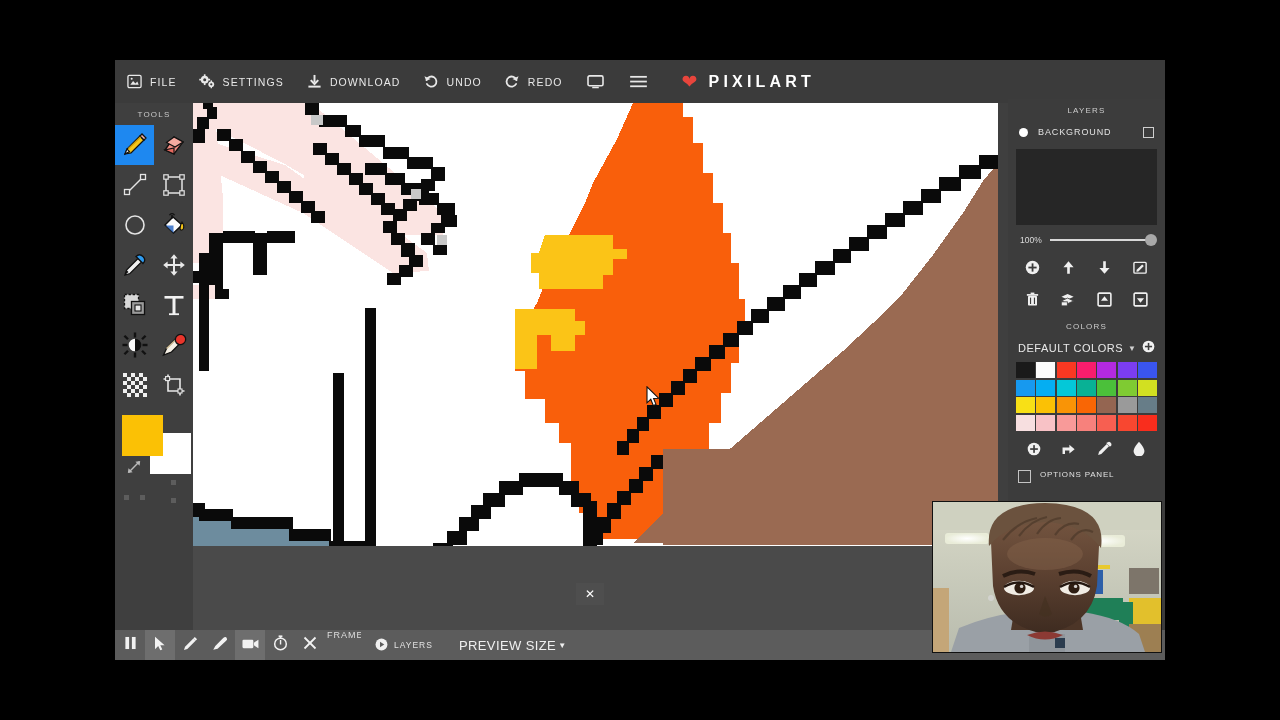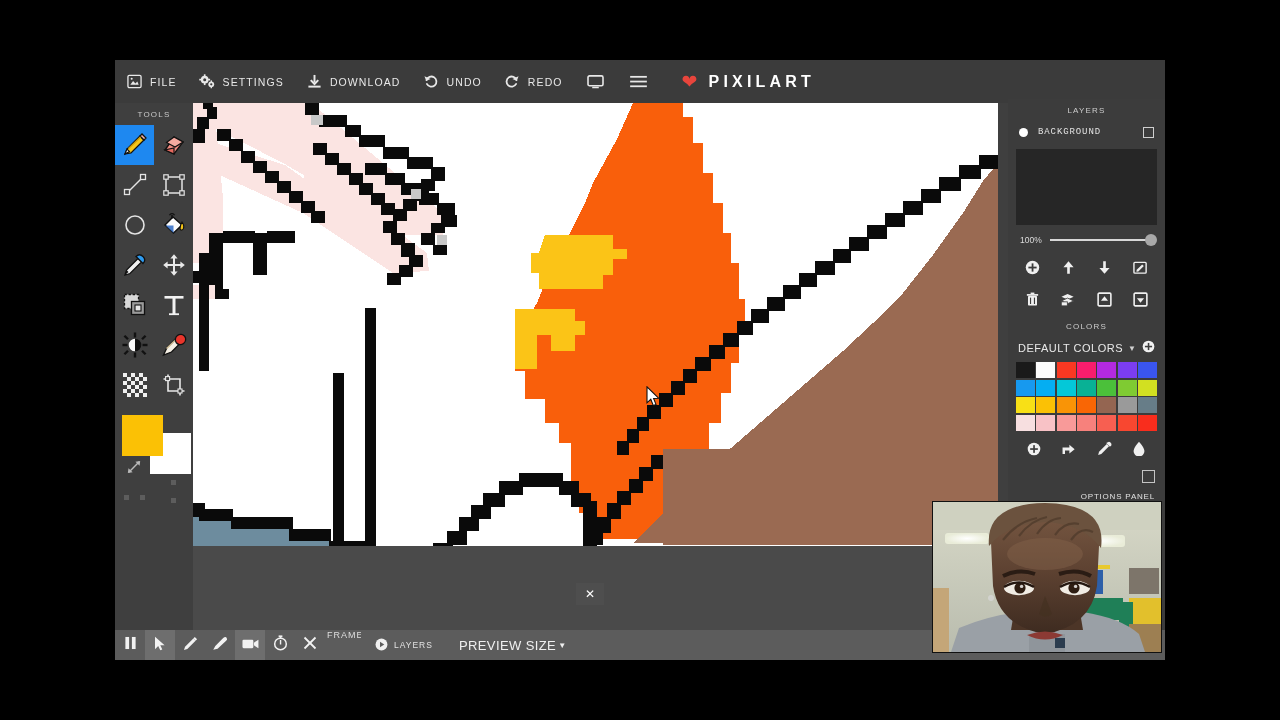--- a/index.html
+++ b/index.html
@@ -203,21 +203,20 @@
     padding: 7px 0 6px;
     user-select: none;
   }
   #layer-row {
     display: flex;
     align-items: center;
     height: 22px;
     padding: 0 11px;
     gap: 10px;
     cursor: pointer;
-    font-family: Liberation Mono, monospace;
   }
   #layer-row .vis { width: 9px; height: 9px; background: #fff; border-radius: 50%; }
   #layer-name { color: #e2e2e2; font-size: 9px; letter-spacing: 0.9px; flex: 1; }
   #layer-check { width: 9px; height: 9px; border: 1.5px solid #cfcfcf; }
   #layer-thumbs {
     margin: 6px 8px 0;
     height: 76px;
     background: #262626;
   }
   #opacity-row {
@@ -255,24 +254,23 @@
   #swatch-grid {
     margin: 3px 8px 0;
     display: grid;
     grid-template-columns: repeat(7, 1fr);
     gap: 1.5px;
   }
   .sw { width: 100%; height: 16px; cursor: pointer; }
   #palette-tools { display: flex; justify-content: space-around; padding: 7px 8px 3px; }
   #options-row {
     display: flex;
-    align-items: flex-end;
+    align-items: flex-start;
     gap: 9px;
     padding: 7px 10px;
-    flex-direction: column;
   }
   #options-box { width: 11px; height: 11px; border: 1.5px solid #c4c4c4; }
   #options-label { color: #e0e0e0; font-size: 8px; letter-spacing: 0.8px; }
   
   #bottombar {
     position: absolute;
     left: 0; bottom: 0;
     width: 1050px;
     height: 30px;
     background: #5c5c5c;

